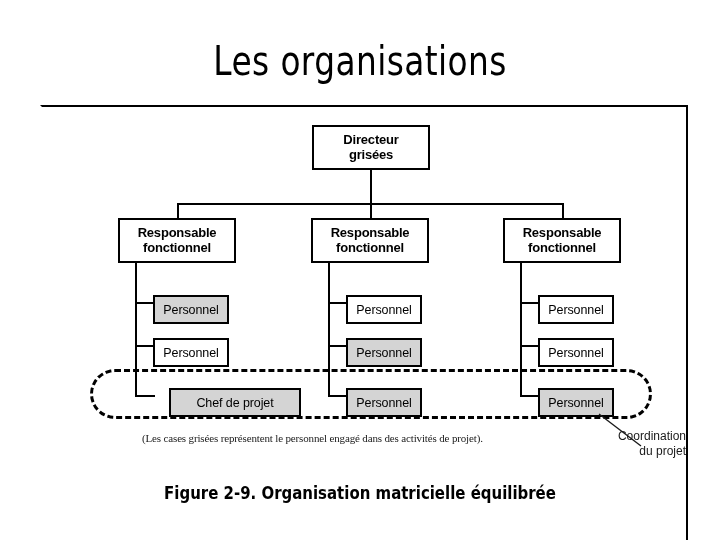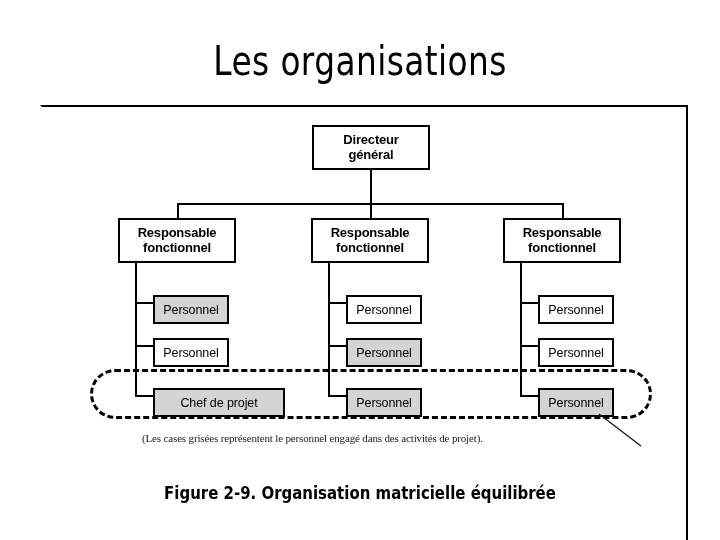--- a/index.html
+++ b/index.html
@@ -135,21 +135,21 @@
 </style>
 </head>
 <body>
 
 <div id="slide-title">Les organisations</div>
 
 <div id="figure-frame">
 
   <div class="node bold" id="node-root" style="left:270px; top:18px; width:118px; height:45px; flex-direction:column;">
     <span>Directeur</span>
-    <span>général</span>
+    <span>grisées</span>
   </div>
 
   <div class="line vline" style="left:328px; top:63px; height:35px;"></div>
 
   <div class="line hline" style="left:135px; top:96px; width:387px;"></div>
 
   <div class="line vline" style="left:135px; top:96px; height:16px;"></div>
   <div class="line vline" style="left:328px; top:96px; height:16px;"></div>
   <div class="line vline" style="left:520px; top:96px; height:16px;"></div>
 
@@ -172,21 +172,21 @@
   <div class="line hline" style="left:93px; top:195px; width:20px;"></div>
   <div class="line hline" style="left:93px; top:238px; width:20px;"></div>
   <div class="line hline" style="left:93px; top:288px; width:20px;"></div>
 
   <div class="node leaf shaded" style="left:111px; top:180px; width:76px; height:29px;">
     <span>Personnel</span>
   </div>
   <div class="node leaf" style="left:111px; top:223px; width:76px; height:29px;">
     <span>Personnel</span>
   </div>
-  <div class="node leaf shaded" style="left:111px; top:273px; width:132px; height:29px;text-align:right;">
+  <div class="node leaf shaded" style="left:127px; top:273px; width:132px; height:29px;text-align:right;">
     <span>Chef de projet</span>
   </div>
 
   <div class="line vline" style="left:286px; top:156px; height:134px;"></div>
   <div class="line hline" style="left:286px; top:195px; width:20px;"></div>
   <div class="line hline" style="left:286px; top:238px; width:20px;"></div>
   <div class="line hline" style="left:286px; top:288px; width:20px;"></div>
 
   <div class="node leaf" style="left:304px; top:180px; width:76px; height:29px;">
     <span>Personnel</span>
@@ -214,16 +214,20 @@
   </div>
 
   <div id="coordination-envelope" style="left:48px; top:262px; width:562px; height:50px;"></div>
 
   <svg id="leader-line" style="left:555px; top:305px;" width="70" height="40" viewBox="0 0 70 40">
     <line x1="2" y1="2" x2="44" y2="34" stroke="#1a1a1a" stroke-width="1.3"></line>
   </svg>
 
   <div id="legend-note" style="left:100px; top:325px;">(Les cases grisées représentent le personnel engagé dans des activités de projet).</div>
 
+  <div id="coordination-label" style="left:560px; top:322px; width:84px;">
+    <span>Coordination</span><br>
+    <span>du projet</span>
+  </div>
 
 </div>
 
 <div id="figure-caption">Figure 2-9. Organisation matricielle équilibrée</div>
 
 </body></html>

